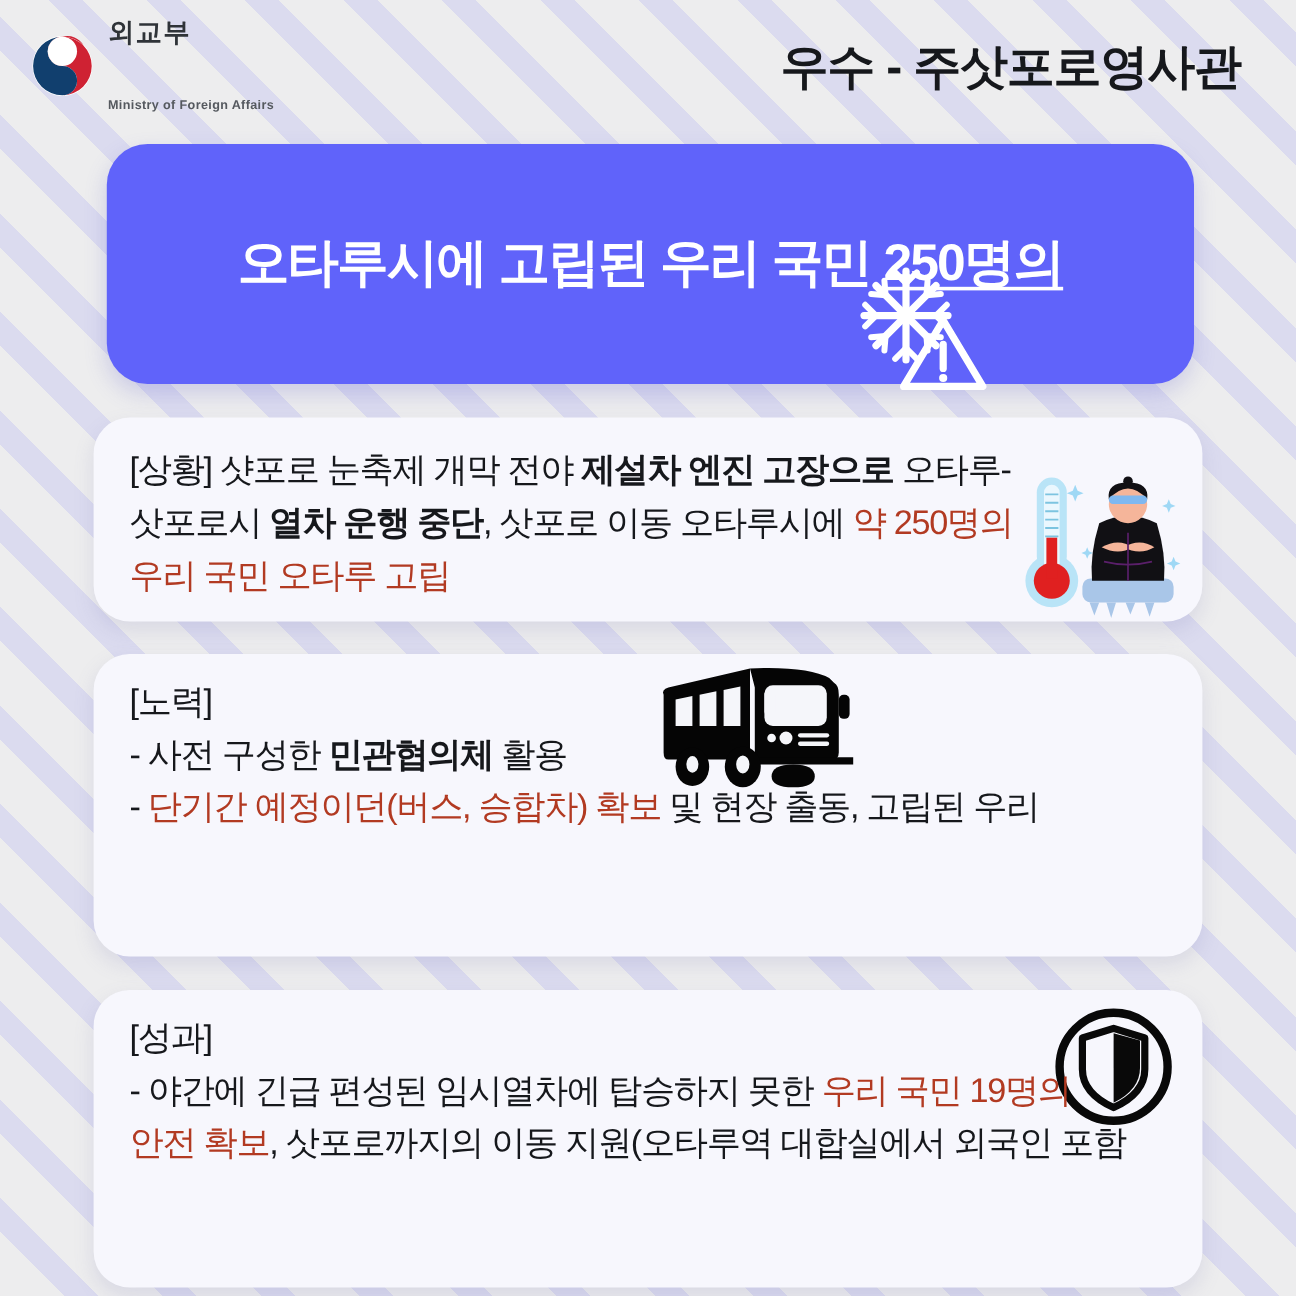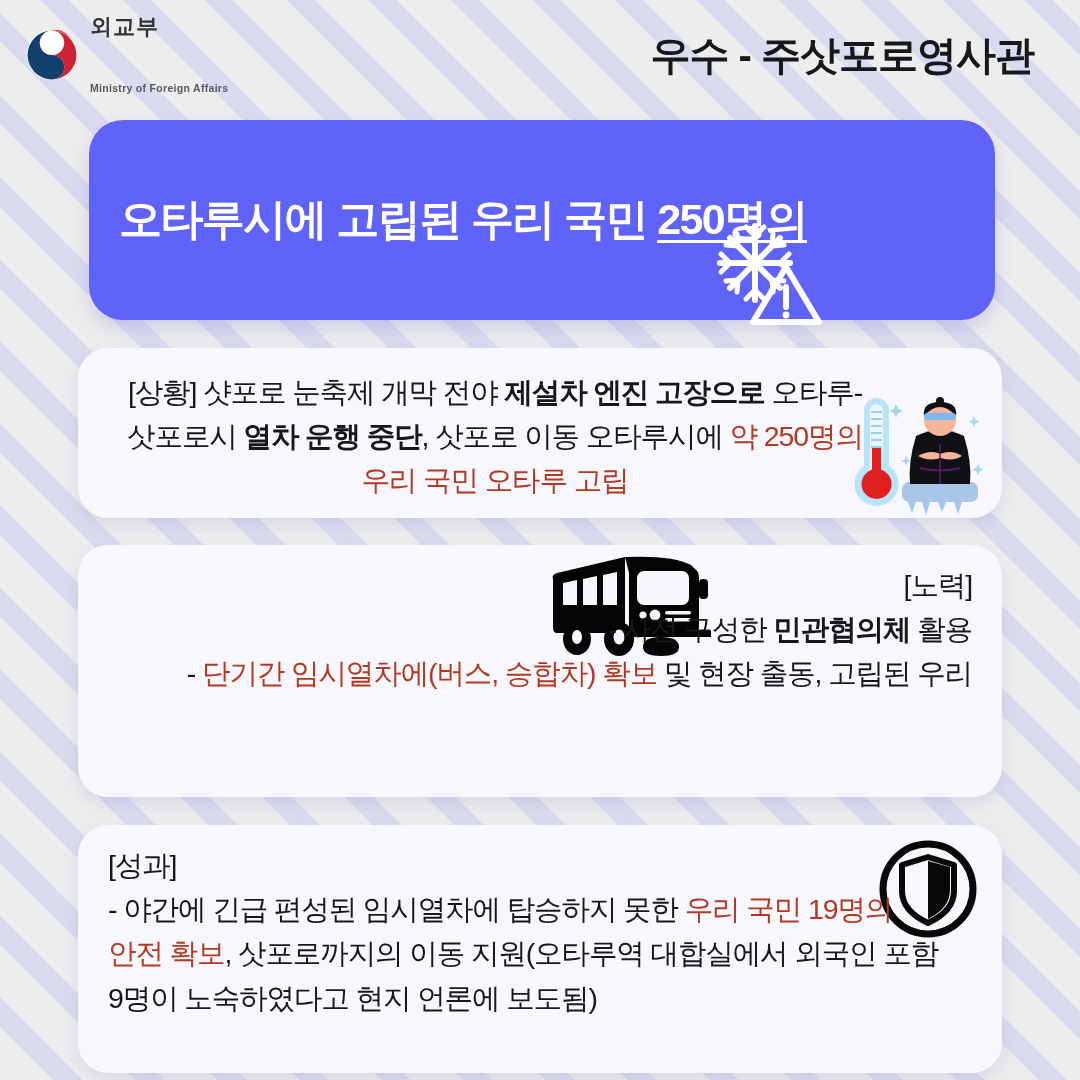--- a/index.html
+++ b/index.html
@@ -50,21 +50,21 @@
     letter-spacing:-1px; white-space:nowrap;
   }
 
   
   #title-banner {
     position:absolute; left:89px; top:120px;
     width:906px; height:200px;
     background:#6063fa;
     border-radius:34px;
     box-shadow:0 8px 18px rgba(90,92,200,0.22);
-    display:flex; align-items:center; 
+    display:flex; align-items:center; justify-content:center;
   }
   #title-text {
     color:#ffffff; font-weight:bold;
     font-size:43px; line-height:1.3;
     text-align:center; letter-spacing:-1.6px;
     padding:0 30px; position:relative; z-index:2;
   }
   #title-text .ul { text-decoration:underline; text-decoration-thickness:3px; text-underline-offset:6px; }
   #snow-warn {
     position:absolute; right:168px; bottom:-14px;
@@ -72,22 +72,22 @@
   }
 
   
   .card {
     position:absolute; left:78px; width:924px;
     background:#f7f7fd;
     border-radius:30px;
     box-shadow:0 7px 16px rgba(120,120,180,0.17);
     overflow:hidden;
   }
-  #card-situation { top:348px; height:170px;text-align:center; }
-  #card-effort    { top:545px; height:252px;text-align:right; }
+  #card-situation { top:348px; height:170px; }
+  #card-effort    { top:545px; height:252px; }
   #card-result    { top:825px; height:248px; }
 
   .card-body {
     position:relative; z-index:3;
     padding:22px 30px 0 30px;
     font-size:28.5px; line-height:1.55;
     color:#16181c; letter-spacing:-1.1px;
   }
   #card-situation .card-body { padding-right:120px; }
   #card-result .card-body { padding-top:18px; }
@@ -220,21 +220,21 @@
         <path d="M126 78 l1.6 4 4 1.6 -4 1.6 -1.6 4 -1.6-4 -4-1.6 4-1.6 Z"></path>
         <path d="M54 70 l1.4 3.4 3.4 1.4 -3.4 1.4 -1.4 3.4 -1.4-3.4 -3.4-1.4 3.4-1.4 Z"></path>
       </g>
     </svg>
   </div>
 
   <div class="card" id="card-effort">
     <div class="card-body">
       <span>[노력]</span><br>
       <span>- 사전 구성한 </span><span class="b">민관협의체</span><span> 활용</span><br>
-      <span>- </span><span class="r">단기간 임시열차에(버스, 승합차) 확보</span><span> 및 현장 출동, 고립된 우리</span><br>
+      <span>- </span><span class="r">단기간 예정이던(버스, 승합차) 확보</span><span> 및 현장 출동, 고립된 우리</span><br>
     </div>
 
     <svg id="bus-icon" viewBox="0 0 185 105">
       <g fill="#050505">
         <path d="M92 4 Q140 2 158 12 L162 16 Q166 18 166 26 L166 74 Q166 80 160 80 L96 80 L96 20 Z"></path>
         <path d="M20 26 Q18 22 24 20 L92 4 L92 80 L24 80 Q20 80 20 74 Z"></path>
         <rect x="166" y="26" width="9" height="20" rx="4"></rect>
         <path d="M96 78 L178 78 L178 84 L96 84 Z"></path>
       </g>
       <g fill="#f5f6fa">
@@ -260,21 +260,20 @@
         <ellipse cx="86" cy="84" rx="5.5" ry="7.5"></ellipse>
       </g>
     </svg>
   </div>
 
   <div class="card" id="card-result">
     <div class="card-body">
       <span>[성과]</span><br>
       <span>- 야간에 긴급 편성된 임시열차에 탑승하지 못한 </span><span class="r">우리 국민 19명의</span><br>
       <span class="r">안전 확보</span><span>, 삿포로까지의 이동 지원(오타루역 대합실에서 외국인 포함</span><br>
-      <span>9명이 노숙하였다고 현지 언론에 보도됨)</span>
     </div>
 
     <svg id="shield-icon" viewBox="0 0 104 104">
       <circle cx="52" cy="52" r="45" fill="none" stroke="#090909" stroke-width="7"></circle>
       <path d="M52 20 L78 28 L78 54 Q78 74 52 86 Q26 74 26 54 L26 28 Z" fill="none" stroke="#090909" stroke-width="6" stroke-linejoin="round"></path>
       <path d="M52 24 L74 30 L74 53 L52 53 Z" fill="#090909"></path>
       <path d="M52 53 L74 53 Q74 71 52 82 Z" fill="#090909"></path>
     </svg>
   </div>
 

